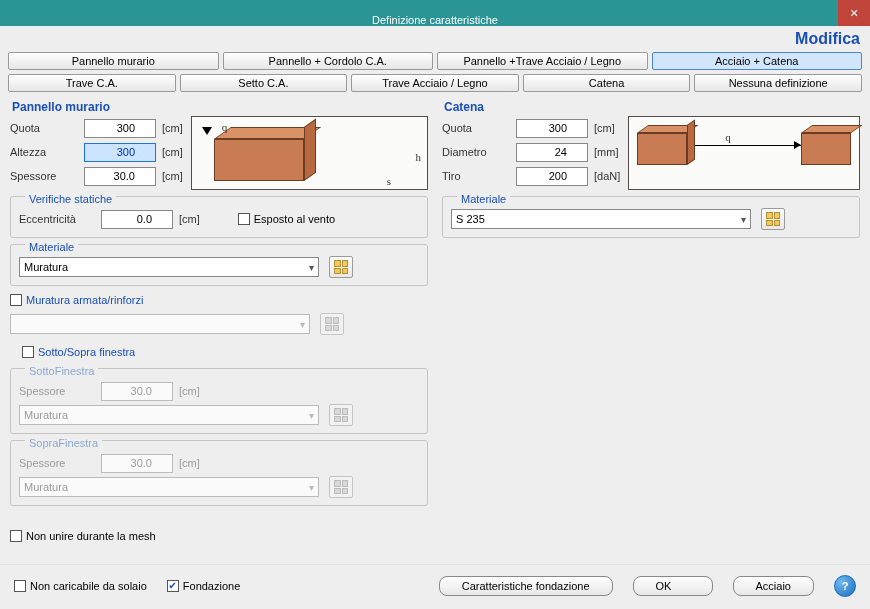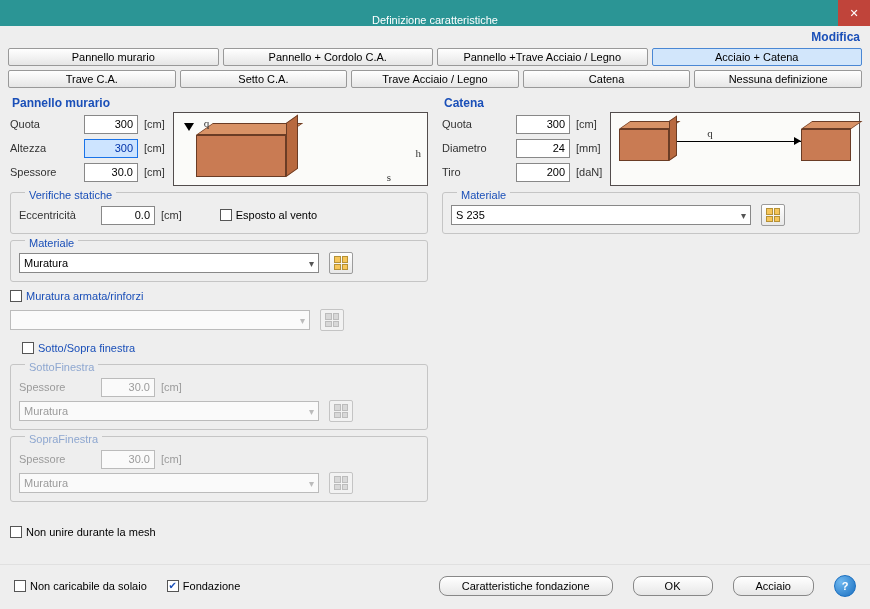--- a/index.html
+++ b/index.html
@@ -1,33 +1,33 @@
 <!DOCTYPE html>
 <html><head>
 <meta charset="utf-8">
 <style>
   * { box-sizing: border-box; font-family: "Segoe UI", Tahoma, sans-serif; font-size: 11px; }
   body { margin:0; background:#eeeeee; width:870px; height:609px; position:relative; }
   .titlebar { height:26px; background:#2b9595; color:#fff; display:flex; align-items:flex-end; justify-content:center; position:relative; }
   .titlebar .close { position:absolute; right:0; top:0; width:32px; height:26px; background:#c0443a; color:#fff; display:flex; align-items:center; justify-content:center; font-size:10px; cursor:pointer;}
-  .modifica { text-align:right; padding:4px 10px 2px 10px; color:#1a4fb8; font-weight:bold; font-size:12px; }
+  .modifica { text-align:right; padding:4px 10px 2px 10px; color:#1a4fb8; font-weight:bold; font-size:16px; }
   .tabrow { display:flex; gap:4px; padding:2px 8px; }
   .tab { flex:1; border:1px solid #999; background:linear-gradient(#fff,#e6e6e6); text-align:center; padding:2px 0; cursor:pointer; border-radius:2px;}
   .tab.sel { background:#d2e6fb; border:1px solid #4a87d4;}
   .tabrow.five .tab { flex:1; }
   .content { display:flex; gap:14px; padding:6px 10px 0 10px; }
   .col { flex:1; }
   .gtitle { color:#1a4fb8; font-weight:bold; font-size:12px; padding:0 0 2px 2px; display:inline-block; }
   .legendtitle { color:#1a4fb8; font-size:11px; display:inline-block; background:#eeeeee; padding:0 4px; position:relative; top:-8px; left:6px;}
   .legendtitle.dis { color:#8ea7d0; }
   .formrow { display:flex; align-items:center; height:24px; gap:4px; }
   .lbl { width:78px; color:#333; }
   .lbl.narrow { width:70px; }
   .lbl.dis { color:#9b9b9b; }
-  input.num { width:54px; height:19px; border:1px solid #888; padding:0 4px; text-align:right; background:#fff; }
+  input.num { width:72px; height:19px; border:1px solid #888; padding:0 20px; text-align:right; background:#fff; }
   input.num.dis { color:#9b9b9b; background:#fafafa; border:1px solid #bbb;}
   input.num.sel { border:1px solid #1a73e8; background:#fff;}
   input.num.sel::selection{ background:#cde4ff; }
   .unit { color:#333; margin-left:2px;}
   .unit.dis { color:#9b9b9b;}
   fieldset { border:1px solid #c5c5c5; border-radius:3px; margin:6px 0 4px 0; padding:4px 8px 6px 8px; }
   .select { display:flex; align-items:center; height:20px; border:1px solid #888; background:#fff; padding:0 4px; width:300px; justify-content:space-between; cursor:pointer;}
   .select.dis { border:1px solid #bbb; background:#fafafa; color:#9b9b9b;}
   .select .chev { color:#555; font-size:10px;}
   .select.dis .chev { color:#bbb;}
@@ -37,21 +37,21 @@
   .gridglyph span { background:#f6c65a; border:0.5px solid #b59136;}
   .iconbtn.dis .gridglyph span{ background:#d8d8d8; border-color:#bcbcbc;}
   .chkrow { display:flex; align-items:center; gap:4px; height:20px;}
   .chk { width:12px; height:12px; border:1px solid #555; background:#fff; display:inline-flex; align-items:center; justify-content:center; font-size:10px; line-height:1;}
   .chk.checked::after{ content:"✔"; color:#1a4fb8; font-size:10px;}
   .diagram { flex:1; border:1px solid #534d4d; background:#fbfbf9; height:74px; position:relative; margin-left:8px; }
   .brick { position:absolute; background:#c97b53; border:1px solid #6a3c25; }
   .axislbl { position:absolute; font-family:serif; font-size:11px; color:#333;}
   .footer { position:absolute; left:0; right:0; bottom:0; padding:10px 14px 12px 14px; display:flex; align-items:center; gap:20px; border-top:1px solid #e0e0e0; background:#eeeeee;}
   .footer .spacer { flex:1; }
-  .btn { border:1px solid #888; background:linear-gradient(#fff,#e7e7e7); padding:3px 22px; min-width:80px; text-align:center; border-radius:8px; cursor:pointer;}
+  .btn { border:1px solid #888; background:linear-gradient(#fff,#e7e7e7); padding:3px 22px; min-width:80px; text-align:left; border-radius:8px; cursor:pointer;}
   .btn.wide { min-width:160px;}
   .help { width:22px;height:22px; border-radius:50%; background:radial-gradient(circle at 30% 30%,#6fb8f0,#1a6fc0); color:#fff; display:flex; align-items:center; justify-content:center; font-weight:bold; border:1px solid #1a6fc0; cursor:pointer;}
   .toparea{ display:flex; }
 </style>
 </head>
 <body>
 
 <div class="titlebar">
   <span>Definizione caratteristiche</span>
   <div class="close">

